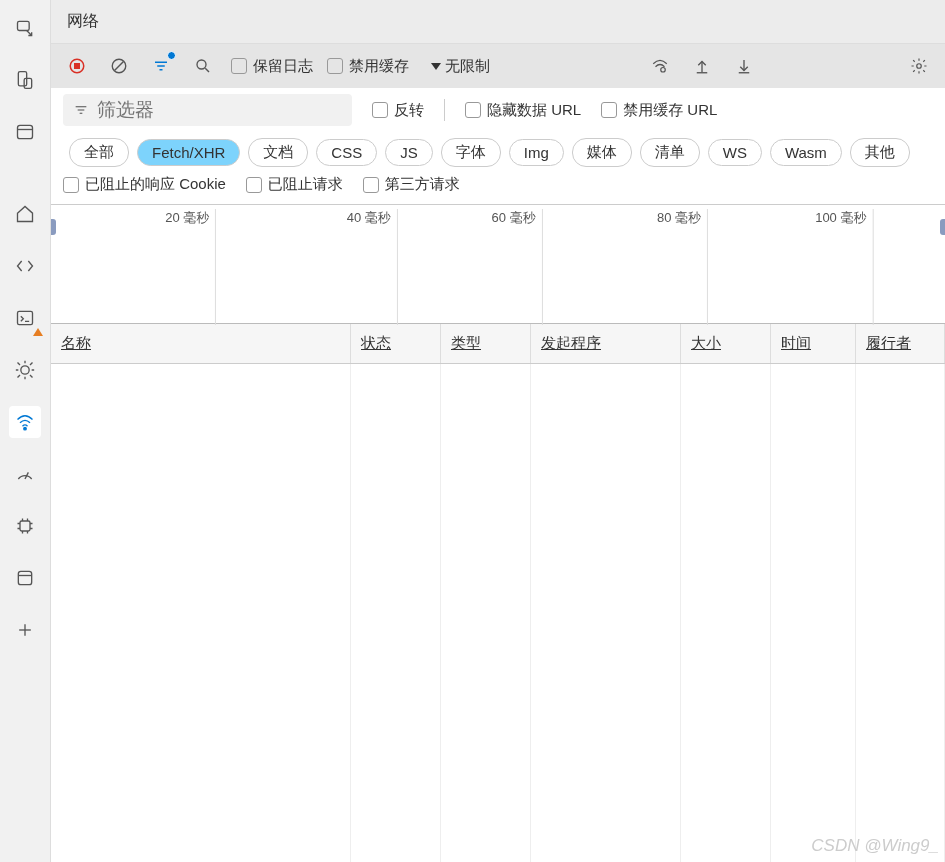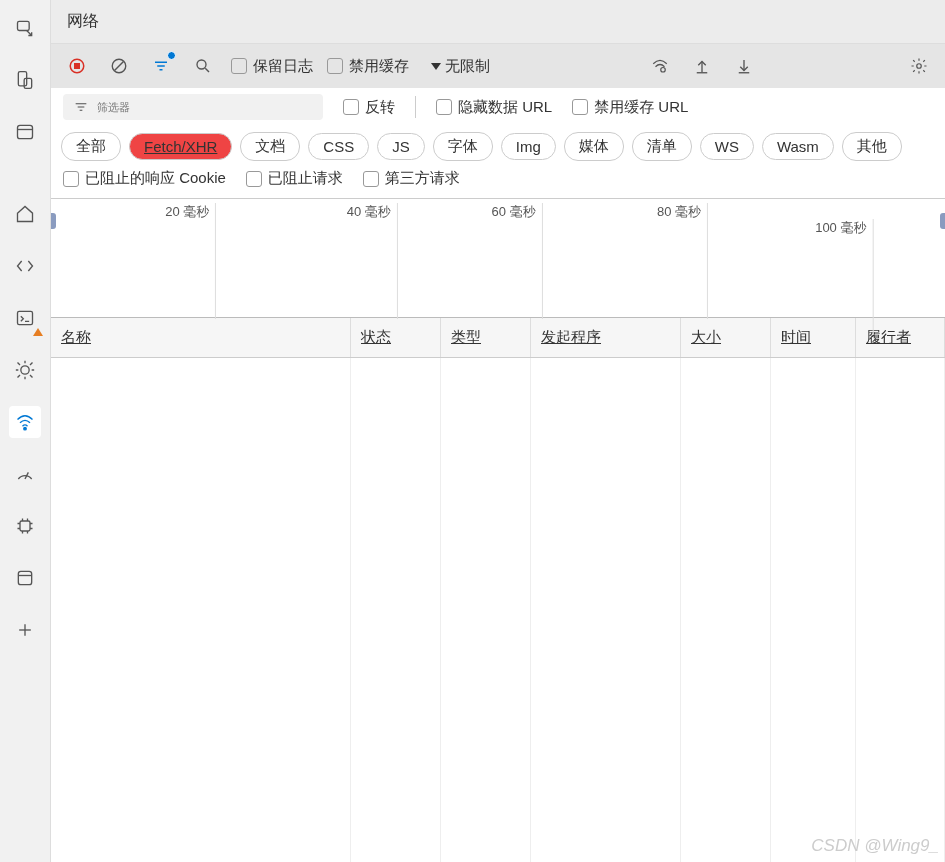--- a/index.html
+++ b/index.html
@@ -75,30 +75,30 @@
       padding: 2px 8px; cursor: pointer;
     }
     .triangle-down { width: 0; height: 0; border-left: 5px solid transparent; border-right: 5px solid transparent; border-top: 7px solid #333; }
     .filter-bar {
       display: flex; align-items: center; padding: 6px 12px; gap: 20px; background: #fff; flex-wrap: wrap;
     }
     .filter-input-wrap {
       display: flex; align-items: center; gap: 8px;
       background: #f1f1f1; border-radius: 4px; padding: 5px 10px; min-width: 260px;
     }
-    .filter-input-wrap input { background: transparent; border: none; outline: none; font-size: 11px; flex: 1; }
+    .filter-input-wrap input { background: transparent; border: none; outline: none; font-size: 19px; flex: 1; }
     .filter-bar .v-divider { width: 1px; height: 22px; background: #ccc; }
     .type-filter-bar {
-      display: flex; align-items: center; flex-wrap: wrap; padding: 6px 10px 0 10px; gap: 8px; background: #fff;
+      display: flex; align-items: center; flex-wrap: wrap; padding: 6px 10px 0 18px; gap: 8px; background: #fff;
     }
     .type-pill {
       border: 1px solid #ccc; border-radius: 14px; padding: 4px 14px;
       font-size: 15px; cursor: pointer; background: #fff;
     }
-    .type-pill.active { background: #ef4444; text-decoration: underline; }
+    .type-pill.active { background: #7dd3fc; }
     .extra-checks {
       display: flex; align-items: center; gap: 20px; padding: 8px 12px 10px 12px; background: #fff;
     }
     .timeline {
       height: 120px; border-top: 1px solid #ccc; border-bottom: 1px solid #bbb;
       background: #fff; position: relative;
     }
     .timeline .tick {
       position: absolute; top: 4px; font-size: 13px; color: #555;
       text-align: right; transform: translateX(-100%);
@@ -332,21 +332,21 @@
     </label>
   </div>
 
   <div class="timeline" id="timeline">
     <div class="cursor-left"></div>
     <div class="cursor-right"></div>
   <div class="tick" style="left: 18.5%; text-align: right;">20  毫秒</div>
       <div class="tick" style="left: 37%; margin-left: 16px;">40  毫秒</div>
       <div class="tick" style="left: 55%;">60  毫秒</div>
       <div class="tick" style="left: 73.5%; text-align: center;">80  毫秒</div>
-      <div class="tick" style="left: 92%; margin-top: 16px;">100  毫秒</div>
+      <div class="tick" style="left: 92%;">100  毫秒</div>
     </div>
 
   <div class="table-header">
     <div class="col col-name">名称</div>
     <div class="col col-status">状态</div>
     <div class="col col-type">类型</div>
     <div class="col col-initiator">发起程序</div>
     <div class="col col-size">大小</div>
     <div class="col col-time">时间</div>
     <div class="col col-fulfiller">履行者</div>

